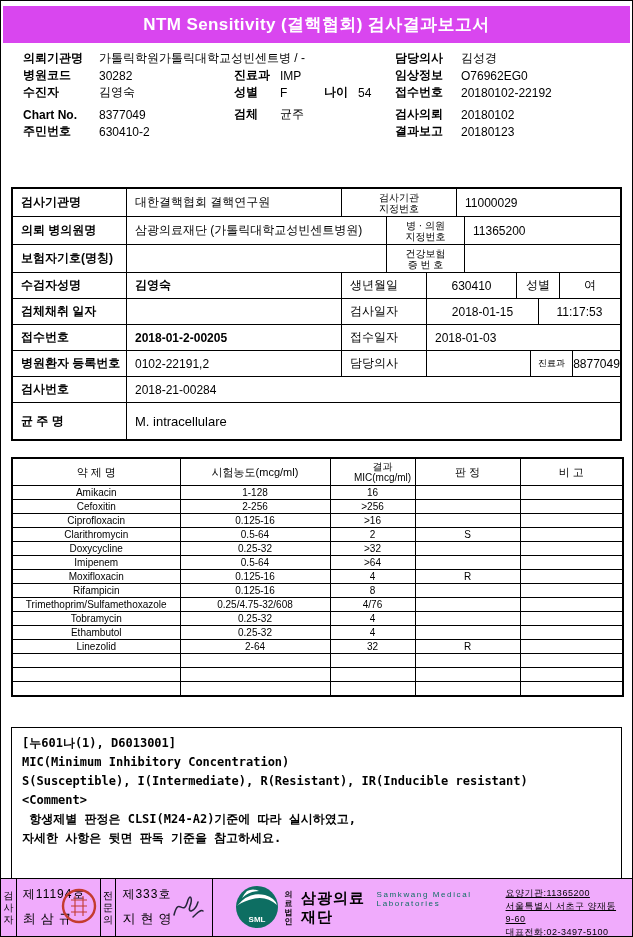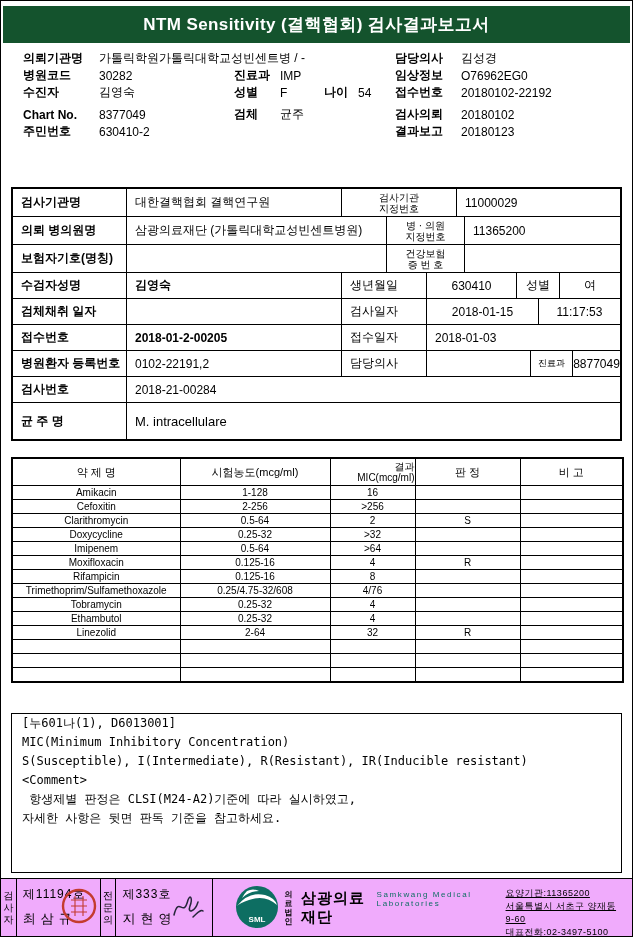--- a/index.html
+++ b/index.html
@@ -1,19 +1,19 @@
 <!DOCTYPE html>
 <html><head>
 <meta charset="utf-8">
 <style>
   html,body{margin:0;padding:0;background:#e8e8e8;}
   .page{position:relative;width:633px;height:937px;background:#fff;border:1px solid #000;
         box-sizing:border-box;font-family:"Liberation Sans","DejaVu Sans",sans-serif;color:#000;overflow:hidden;}
   
-  .banner{margin:5px 2px 0;height:37px;background:#14532d;display:flex;align-items:center;justify-content:center;}
+  .banner{margin:5px 2px 0;height:37px;background:#d946ef;display:flex;align-items:center;justify-content:center;}
   .banner h1{margin:0;font-size:17px;font-weight:bold;color:#fff;letter-spacing:.4px;}
   
   .info{position:relative;height:130px;font-size:12px;}
   .info .col{position:absolute;}
   .info .row{display:flex;align-items:center;height:17px;white-space:nowrap;}
   .info .row.gap{margin-top:5px;}
   .info .lbl{font-weight:bold;flex:0 0 auto;}
   .col-left{left:22px;top:7px;}   .col-left .lbl{width:76px;}
   .col-mid{left:233px;top:24px;}  .col-mid .lbl{width:46px;}
   .col-mid .valfix{width:44px;}
@@ -33,25 +33,25 @@
   .twoline{flex-direction:column;justify-content:center;align-items:flex-start;font-size:10px;line-height:11px;}
   .center{justify-content:center;padding:0 2px;}
   .bold{font-weight:bold;}
   .strainval{font-size:13px;}
   .small9{font-size:9px;}
   
   .t2{border-collapse:collapse;margin:16px 10px 0;width:613px;table-layout:fixed;border:2px solid #000;}
   .t2 th,.t2 td{border:1px solid #000;overflow:hidden;white-space:nowrap;padding:0;}
   .t2 th{height:26px;font-weight:normal;font-size:11px;text-align:center;}
   .t2 td{height:13px;line-height:13px;font-size:10px;text-align:center;}
-  .mic-h span{display:block;font-size:10px;line-height:11px;text-align:right;padding-left:20px;}
+  .mic-h span{display:block;font-size:10px;line-height:11px;text-align:center;padding-left:20px;}
   .cg1{width:168px}.cg2{width:150px}.cg3{width:85px}.cg4{width:105px}
   
-  .comment{margin:30px 10px 0;border:1px solid #000;padding:0 10px;box-sizing:border-box;height:160px;
-           font-family:"DejaVu Sans Mono","Liberation Mono",monospace;font-size:12px;line-height:19px;}
+  .comment{margin:30px 10px 0;border:1px solid #000;padding:6px 10px;box-sizing:border-box;height:160px;
+           font-family:"DejaVu Sans Mono","Liberation Mono",monospace;font-size:12px;line-height:19px;font-weight:bold;}
   .comment div{white-space:pre;}
   
   .footer{position:absolute;left:0;right:0;bottom:0;height:57px;border-top:1px solid #000;
           display:flex;align-items:stretch;font-size:11px;background:#f0abfc;}
   .fcell{border-right:1px solid #000;box-sizing:border-box;}
   .role{width:19px;display:flex;align-items:center;justify-content:center;}
   .role span{display:inline-block;width:12px;word-break:break-all;font-size:10px;line-height:12px;text-align:center;}
   .examiner{width:100px;position:relative;padding:7px 0 0 6px;}
   .specialist{width:115px;position:relative;padding:7px 0 0 6px;}
   .cert{font-size:12px;letter-spacing:1px;}
@@ -236,20 +236,27 @@
           <td></td>
         </tr>
         <tr>
           <td>Cefoxitin</td>
           <td>2-256</td>
           <td>&gt;256</td>
           <td></td>
           <td></td>
         </tr>
         <tr>
+          <td>Ciprofloxacin</td>
+          <td>0.125-16</td>
+          <td>&gt;16</td>
+          <td></td>
+          <td></td>
+        </tr>
+        <tr>
           <td>Clarithromycin</td>
           <td>0.5-64</td>
           <td>2</td>
           <td>S</td>
           <td></td>
         </tr>
         <tr>
           <td>Doxycycline</td>
           <td>0.25-32</td>
           <td>&gt;32</td>

